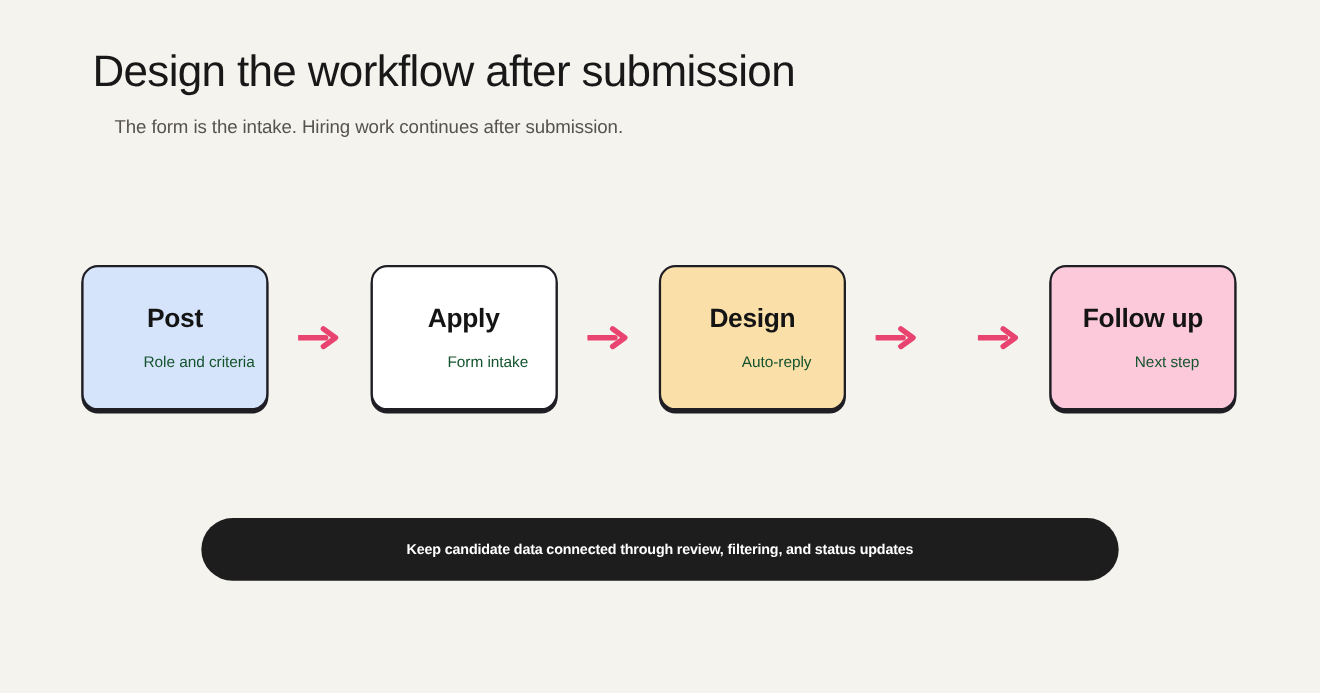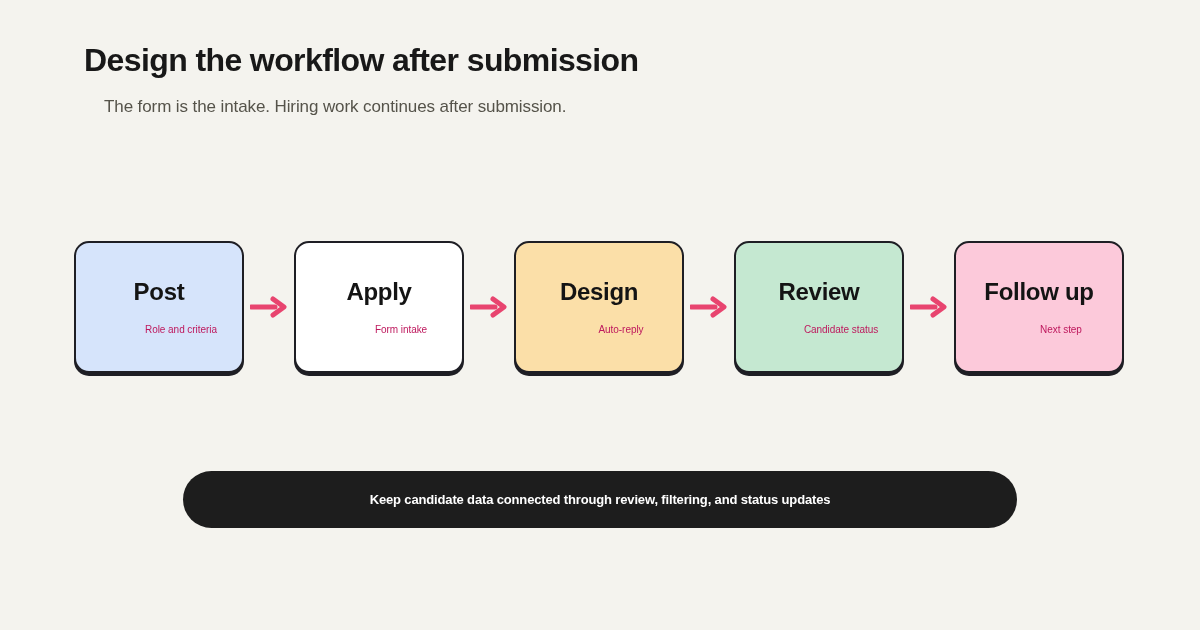--- a/index.html
+++ b/index.html
@@ -24,22 +24,22 @@
 
   
   .header {
     position: absolute;
     left: 84px;
     top: 42px;
     width: 1030px;
   }
 
   .page-title {
-    font-size: 32px;
-    font-weight: 700;
+    font-size: 40px;
+    font-weight: 400;
     letter-spacing: -0.6px;
     color: #181818;
     line-height: 1.18;
     white-space: nowrap;
   }
 
   .page-subtitle {
     margin-top: 16px;
     font-size: 17px;
     font-weight: 400;
@@ -77,23 +77,23 @@
   .card-title {
     font-size: 24px;
     font-weight: 600;
     color: #141414;
     letter-spacing: -0.3px;
     line-height: 1.1;
   }
 
   .card-caption {
     margin-top: 18px;
-    font-size: 10px;
+    font-size: 14px;
     font-weight: 400;
-    color: #be185d;
+    color: #14532d;
     letter-spacing: -0.05px;
     line-height: 1.1;
     white-space: nowrap;
     margin-left: 44px;
   }
 
   .connector {
     flex: 1 1 auto;
     height: 30px;
     display: flex;
@@ -172,24 +172,20 @@
 
     <div class="connector">
       <span>
         <svg width="38" height="22" viewBox="0 0 38 22" aria-hidden="true">
           <path d="M1 11 H25" stroke="#e8446f" stroke-width="5" stroke-linecap="round" fill="none"></path>
           <path d="M23 3 L34 11 L23 19" stroke="#e8446f" stroke-width="5" stroke-linecap="round" stroke-linejoin="round" fill="none"></path>
         </svg>
       </span>
     </div>
 
-    <div class="card" style="background: rgb(197, 232, 209); border-color: rgb(30, 30, 36); box-shadow: rgb(30, 30, 36) 0px 3px 0px 0px;">
-      <div class="card-title">Review</div>
-      <div class="card-caption">Candidate status</div>
-    </div>
 
     <div class="connector">
       <span>
         <svg width="38" height="22" viewBox="0 0 38 22" aria-hidden="true">
           <path d="M1 11 H25" stroke="#e8446f" stroke-width="5" stroke-linecap="round" fill="none"></path>
           <path d="M23 3 L34 11 L23 19" stroke="#e8446f" stroke-width="5" stroke-linecap="round" stroke-linejoin="round" fill="none"></path>
         </svg>
       </span>
     </div>
 

